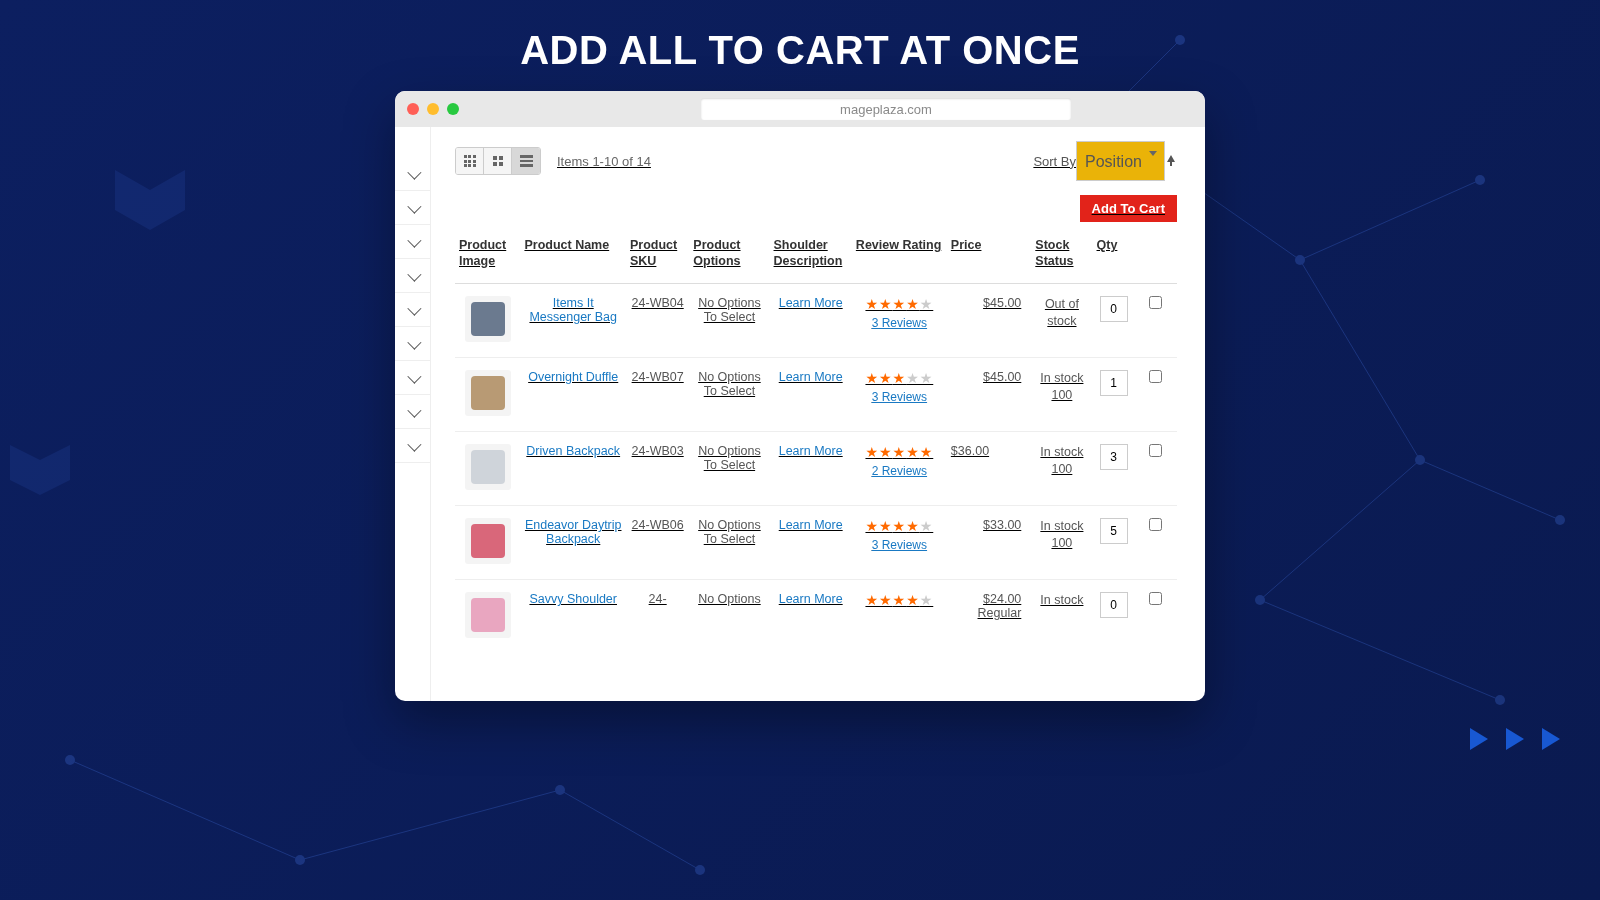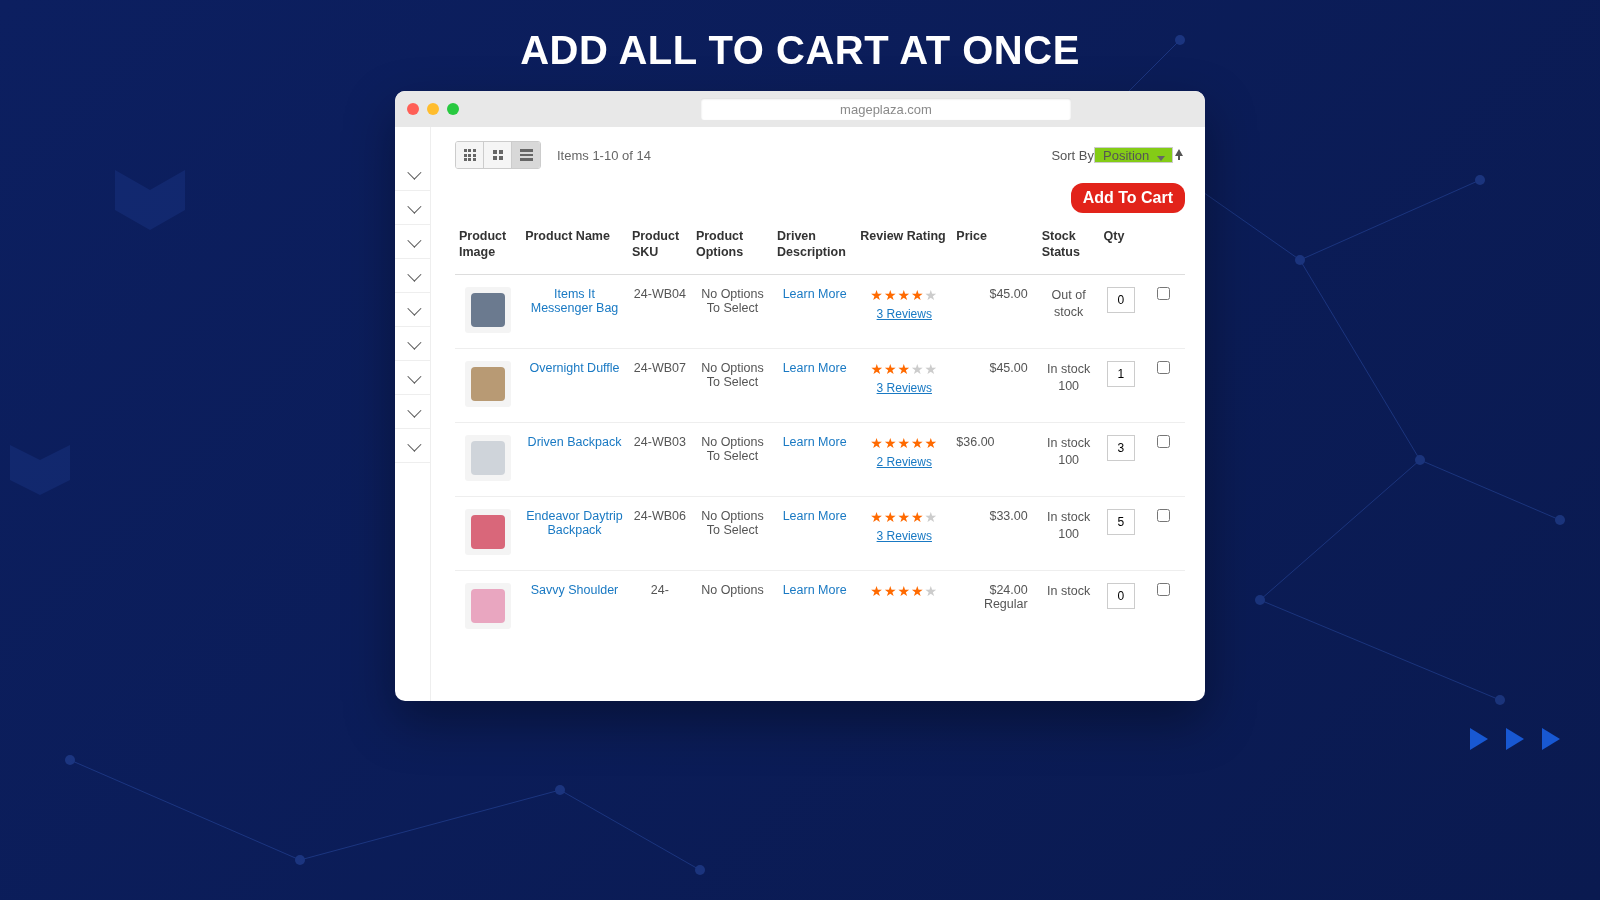--- a/index.html
+++ b/index.html
@@ -70,23 +70,24 @@
     height: 34px;
     display: flex;
     align-items: center;
     justify-content: center;
     border-bottom: 1px solid #eee;
     cursor: pointer;
   }
   .chev { width: 10px; height: 10px; border-right: 1.5px solid #555; border-bottom: 1.5px solid #555; transform: rotate(45deg) translateY(-2px); }
   .main {
     flex: 1;
-    padding: 14px 20px 0 24px;
+    padding: 14px 28px 0 24px;
     overflow: hidden;
     position: relative;
+    text-decoration: underline;
   }
   .toolbar {
     display: flex;
     align-items: center;
     margin-bottom: 14px;
   }
   .view-switch {
     display: flex;
     border: 1px solid #ccc;
     border-radius: 3px;
@@ -104,34 +105,34 @@
   .grid-icon { display: grid; grid-template-columns: 3px 3px 3px; grid-template-rows: 3px 3px 3px; gap: 1.5px; }
   .grid-icon span { background: #666; }
   .grid2-icon { display: grid; grid-template-columns: 4px 4px; grid-template-rows: 4px 4px; gap: 2px; }
   .grid2-icon span { background: #666; }
   .list-icon { display: flex; flex-direction: column; gap: 2px; }
   .list-icon span { width: 13px; height: 2.5px; background: #666; }
   .item-count { margin-left: 16px; color: #666; font-size: 13px; }
   .sort-area { margin-left: auto; display:flex; align-items:center; gap:0; }
   .sort-label { font-size: 13px; color: #555; }
   .sort-select {
-    border: 1px solid #ccc; height: 16px; font-size: 13px; padding: 0 22px 0 8px;
-    background: #84cc16; color: #555; appearance: none; position: relative;
+    border: 1px solid #ccc; height: 40px; font-size: 16px; padding: 0 22px 0 8px;
+    background: #eab308; color: #555; appearance: none; position: relative;
   }
   .sort-wrap { position: relative; }
   .sort-wrap::after {
     content: ""; position: absolute; right: 8px; top: 10px;
     width: 0; height: 0; border-left: 4px solid transparent; border-right: 4px solid transparent;
     border-top: 5px solid #666; pointer-events:none;
   }
   .sort-dir { color: #555; font-size: 16px; cursor: pointer; }
   .addcart-row { display:flex; justify-content:flex-end; margin-bottom: 10px; }
   .addcart-btn {
     background: #e2231a; color: #fff; border: none; padding: 6px 12px;
-    font-size: 16px; font-weight: 600; border-radius: 12px; cursor: pointer;
+    font-size: 13px; font-weight: 600; border-radius: 0; cursor: pointer;
   }
   table { width: 100%; border-collapse: collapse; font-size: 12.5px; }
   thead th {
     text-align: left; color: #333; font-weight: 700; padding: 6px 4px 14px;
     border-bottom: 1px solid #ddd; vertical-align: top; line-height: 1.25;
   }
   tbody td {
     text-align: center; padding: 12px 4px; vertical-align: top;
     border-bottom: 1px solid #eee; color: #555;
   }
@@ -289,21 +290,21 @@
         <button class="addcart-btn">Add To Cart</button>
       </div>
 
       <table>
         <thead>
           <tr>
             <th style="width:62px">Product Image</th>
             <th style="width:100px">Product Name</th>
             <th style="width:60px">Product SKU</th>
             <th style="width:76px">Product Options</th>
-            <th style="width:78px">Driven Description</th>
+            <th style="width:78px">Shoulder Description</th>
             <th style="width:90px">Review Rating</th>
             <th style="width:80px;padding-right:10px">Price</th>
             <th style="width:58px">Stock Status</th>
             <th style="width:40px">Qty</th>
             <th style="width:40px"></th>
           </tr>
         </thead>
         <tbody id="tbody">
             <tr>
               <td><span class="pimg"><span class="bag-shape" style="background:#6b7a8f"></span></span></td>

